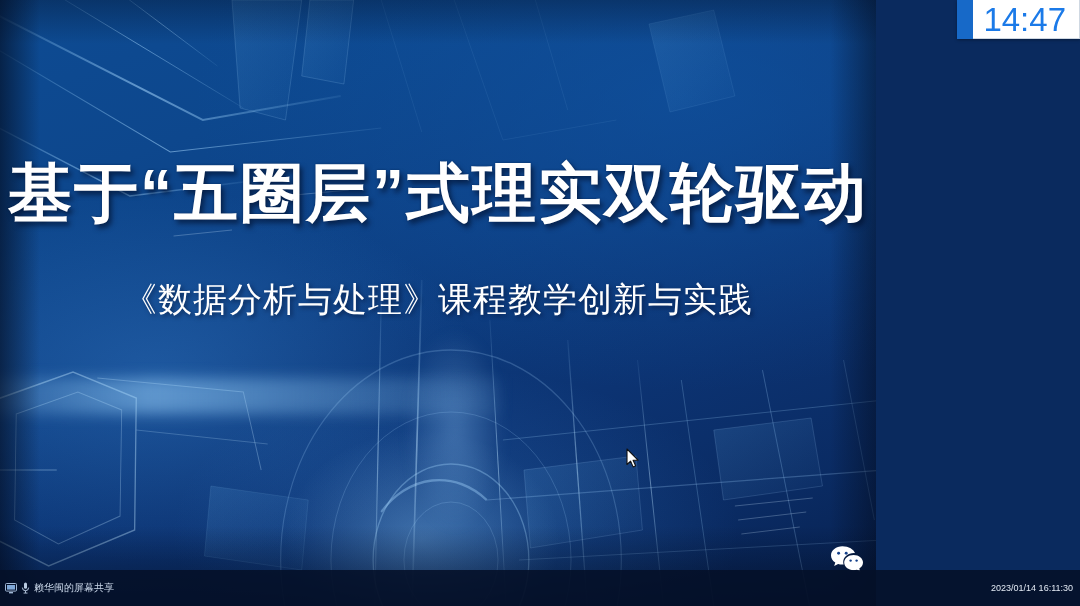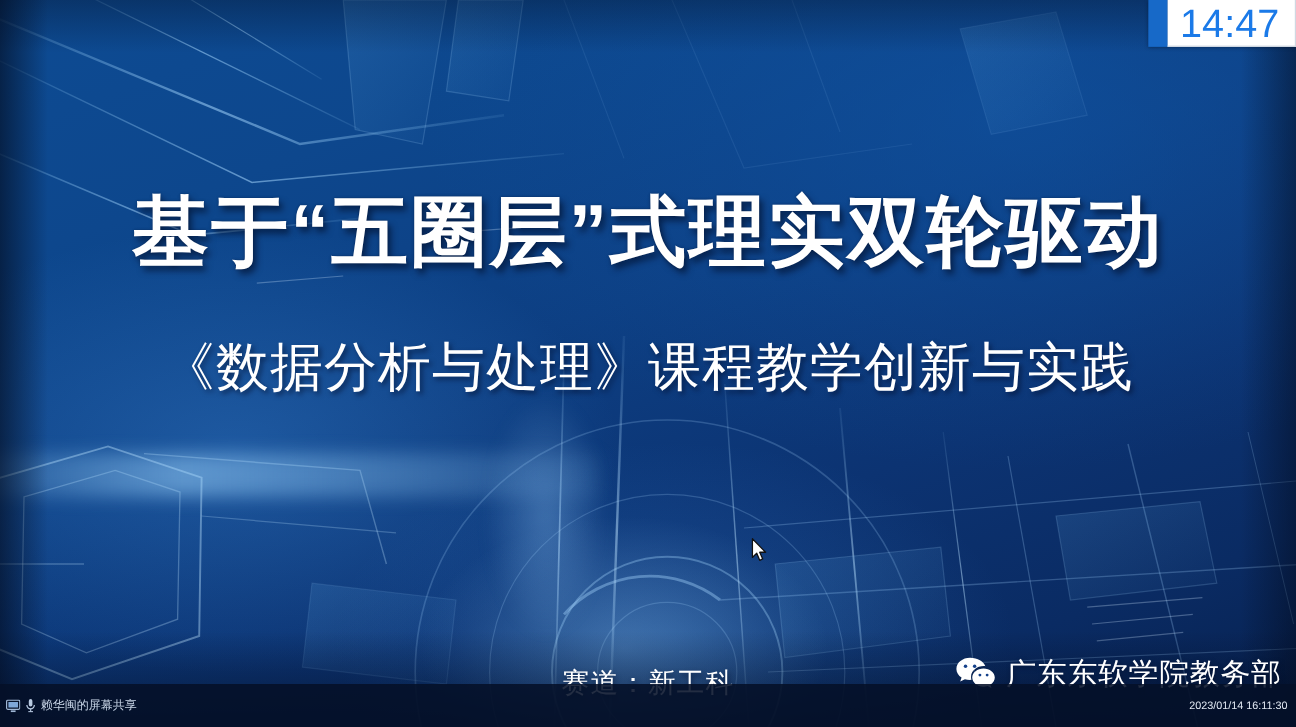--- a/index.html
+++ b/index.html
@@ -15,21 +15,21 @@
     overflow: hidden;
     font-family: "Liberation Sans", "DejaVu Sans", sans-serif;
     background: #0a2a5e;
     user-select: none;
   }
 
   
   .slide {
     position: absolute;
     left: 0; top: 0;
-    width: 1080px;
+    width: 876px;
     height: 606px;
     overflow: hidden;
     background:
       radial-gradient(ellipse 520px 300px at 18% 62%, rgba(70,150,230,0.30) 0%, rgba(70,150,230,0) 62%),
       radial-gradient(ellipse 430px 250px at 52% 88%, rgba(60,140,225,0.26) 0%, rgba(60,140,225,0) 66%),
       radial-gradient(ellipse 700px 420px at 78% 16%, rgba(16,85,165,0.55) 0%, rgba(16,85,165,0) 70%),
       linear-gradient(160deg, #0d4b93 0%, #0d478d 22%, #0d3f83 44%, #0c3372 66%, #0a2b63 84%, #07204e 100%);
   }
 
   
@@ -83,21 +83,21 @@
     line-height: 1.12;
     text-shadow: 3px 4px 5px rgba(0,10,35,0.58), 0 0 2px rgba(0,10,35,0.40);
     white-space: nowrap;
   }
   .subtitle {
     position: absolute;
     left: 0; right: 0;
     top: 277px;
     text-align: center;
     color: #ffffff;
-    font-size: 44px;
+    font-size: 34px;
     font-weight: normal;
     letter-spacing: 1px;
     text-shadow: 2px 2px 4px rgba(0,10,35,0.55);
     white-space: nowrap;
   }
   .track {
     position: absolute;
     left: 0; right: 0;
     top: 554px;
     text-align: center;
@@ -303,34 +303,32 @@
     </div>
 
     <div class="streak"></div>
     <div class="streak2"></div>
     <div class="vignette"></div>
 
     <div class="title">基于“五圈层”式理实双轮驱动</div>
 
     <div class="subtitle">《数据分析与处理》课程教学创新与实践</div>
 
-    <div class="track">赛道：新工科</div>
 
     <div class="wechat-badge">
       <span class="wx-icon-wrap">
         <svg class="wx-icon" viewBox="0 0 34 29" xmlns="http://www.w3.org/2000/svg">
           <path d="M12.4 1.2C6.1 1.2 1 5.3 1 10.4c0 2.9 1.7 5.5 4.3 7.2l-1.1 3.4 3.9-2c1.3.4 2.7.6 4.3.6.4 0 .8 0 1.2-.1-.3-.8-.4-1.6-.4-2.4 0-5 4.8-9 10.7-9 .4 0 .8 0 1.2.1C23.9 4.5 18.7 1.2 12.4 1.2z" fill="#ffffff"></path>
           <circle cx="8.6" cy="8.2" r="1.45" fill="#14408a"></circle>
           <circle cx="16.2" cy="8.2" r="1.45" fill="#14408a"></circle>
           <path d="M33 17.6c0-4.2-4.2-7.6-9.4-7.6s-9.4 3.4-9.4 7.6c0 4.2 4.2 7.6 9.4 7.6 1.2 0 2.3-.2 3.4-.5l3.2 1.7-.9-2.8c2.3-1.4 3.7-3.6 3.7-6z" fill="#ffffff"></path>
           <circle cx="20.6" cy="15.6" r="1.2" fill="#14408a"></circle>
           <circle cx="26.6" cy="15.6" r="1.2" fill="#14408a"></circle>
         </svg>
       </span>
-      <span class="wx-label">广东东软学院教务部</span>
     </div>
   </div>
 
   <div class="timer">
     <div class="accent"></div>
     <div class="face">
       <span class="value">14:47</span>
     </div>
   </div>
 

